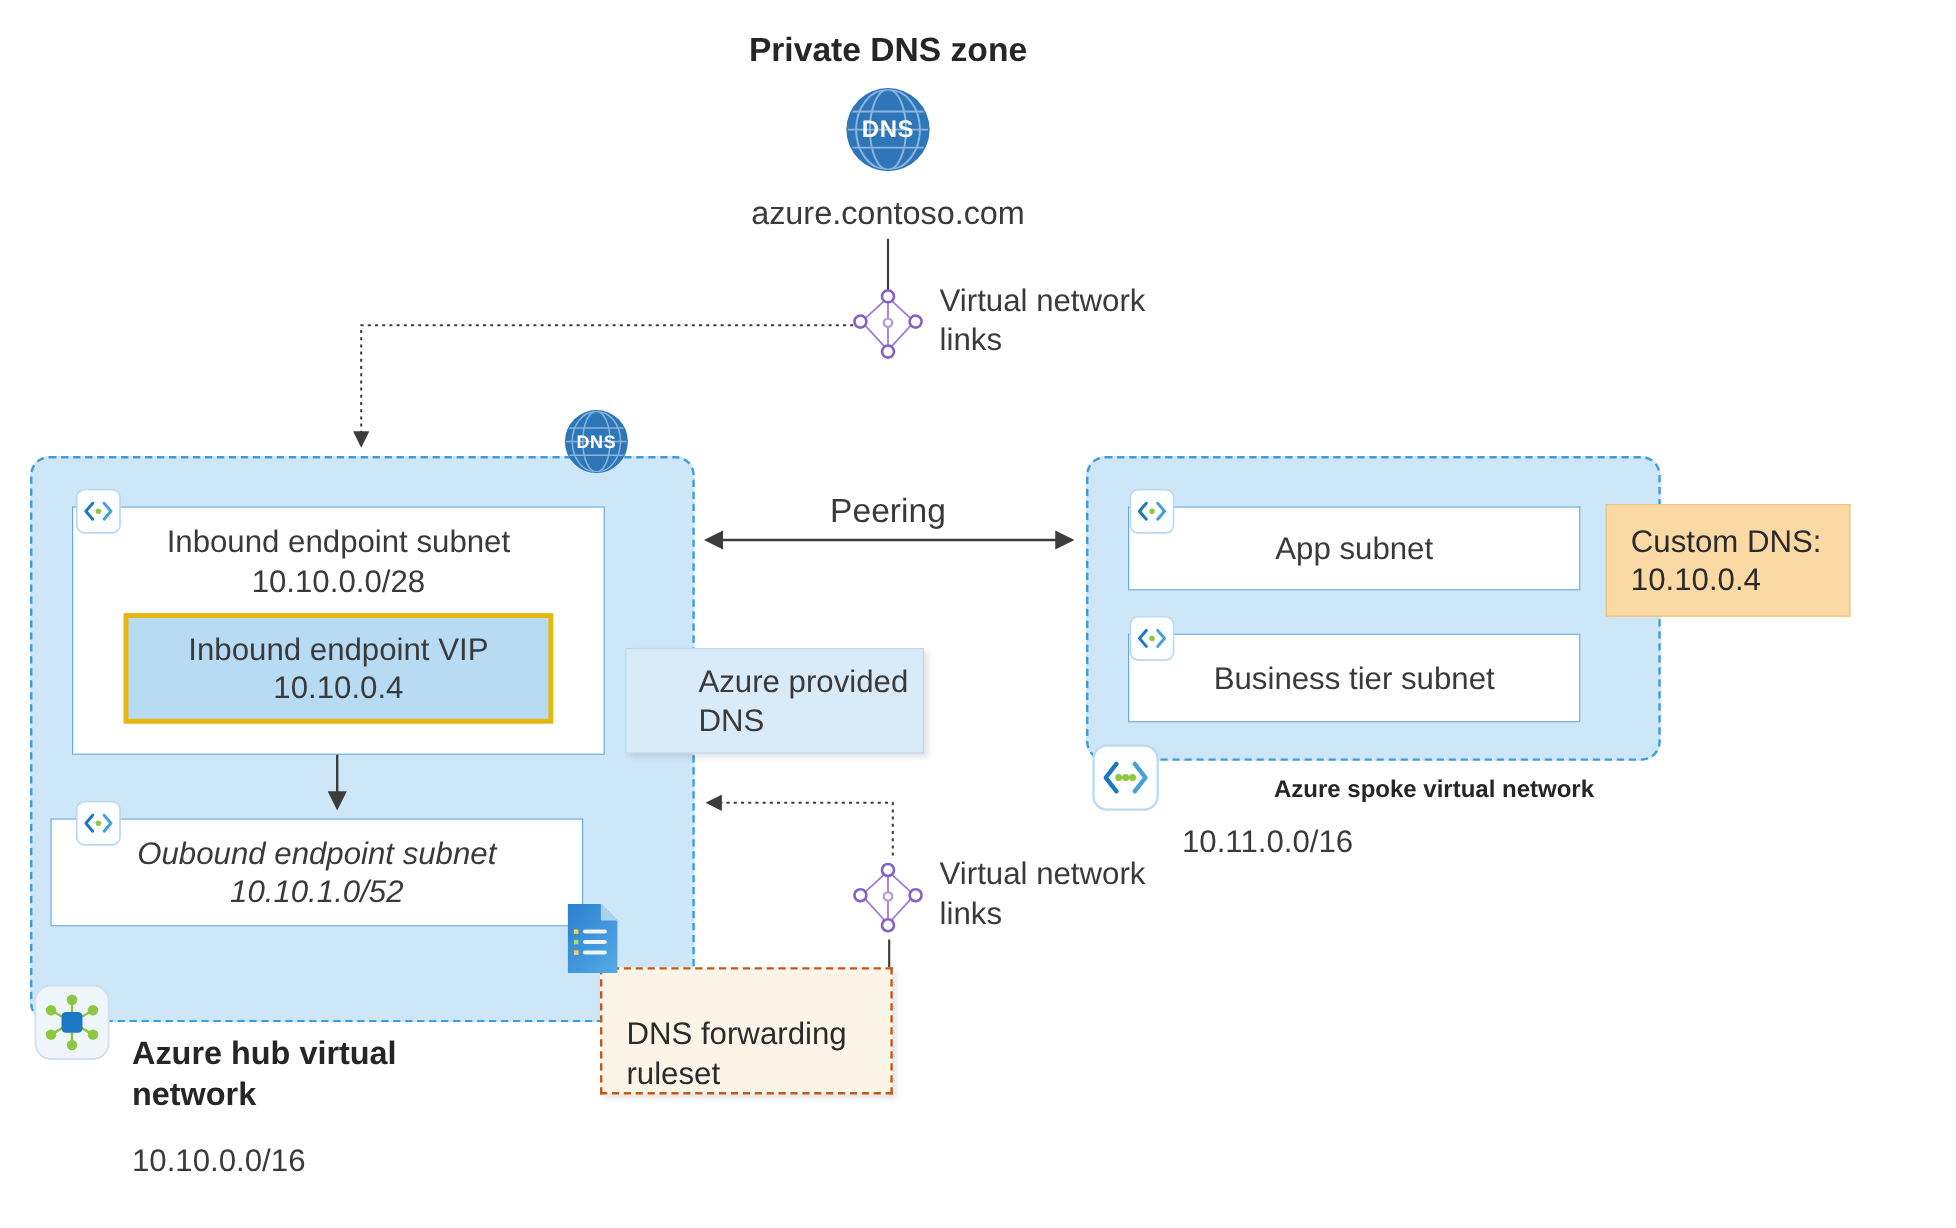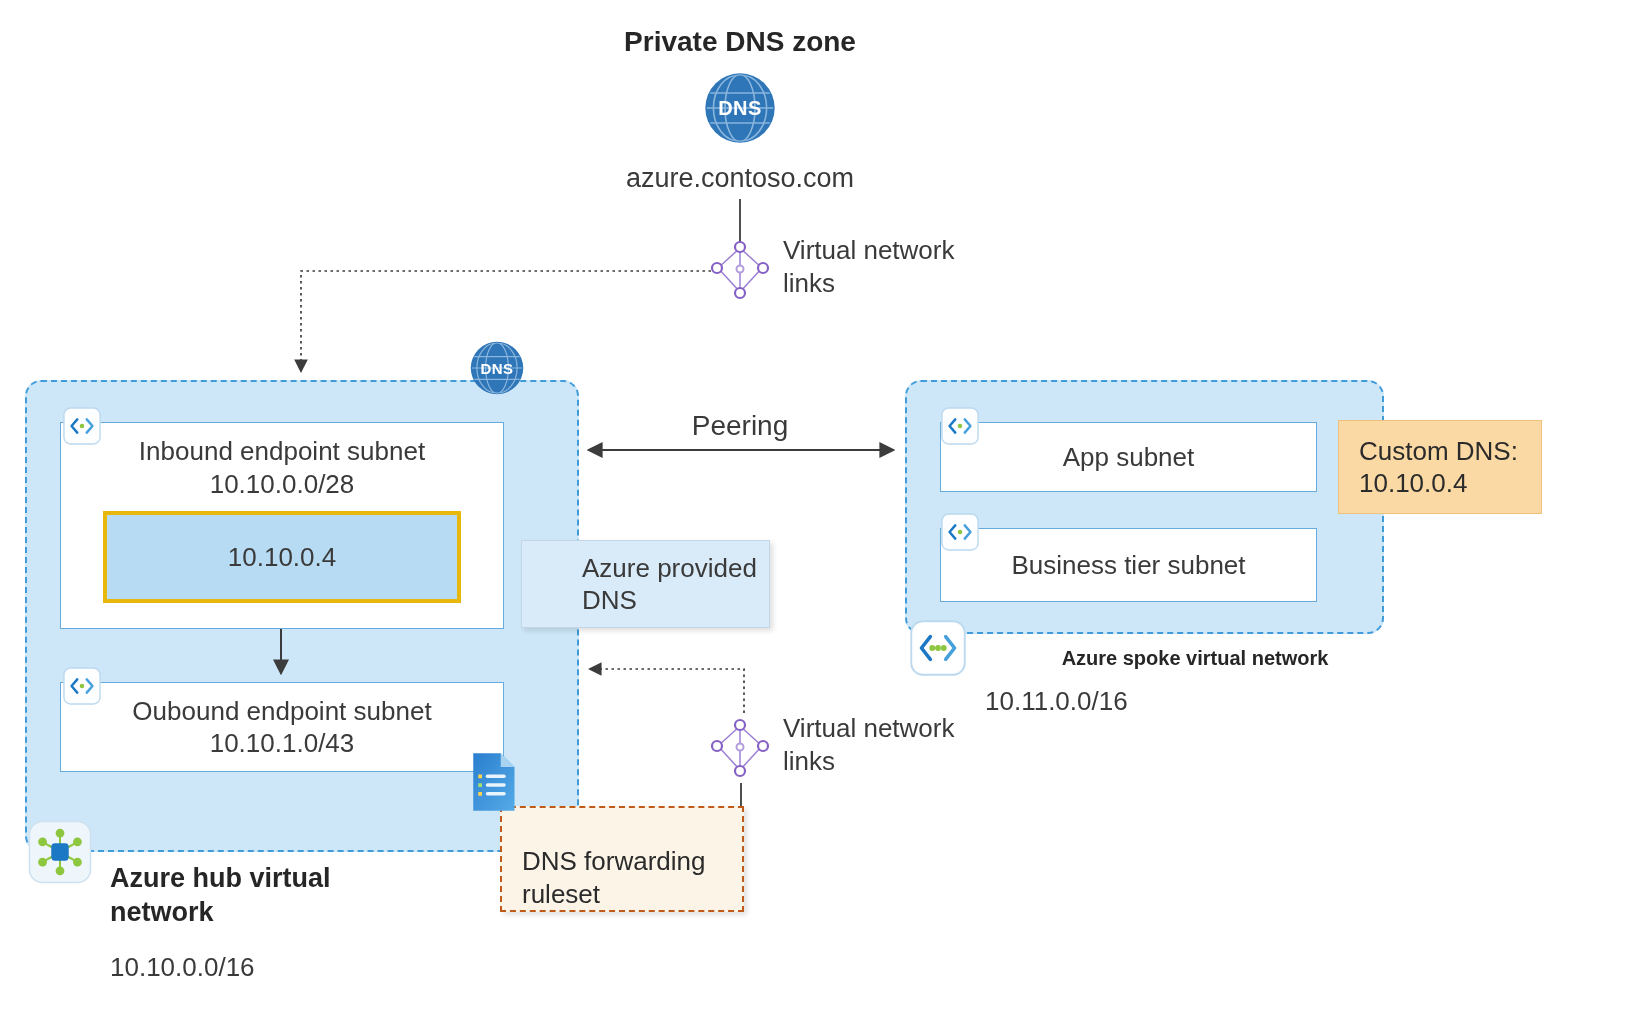--- a/index.html
+++ b/index.html
@@ -114,27 +114,28 @@
     </svg>
     <span class="globe-text" style="font-size:15px;">DNS</span>
   </div>
 
   <div class="abs subnet-box" style="left:60px;top:422px;width:442px;height:205px;z-index:2;">
     <div class="center-col" style="padding-top:12px;">
       <div class="lbl">Inbound endpoint subnet</div>
       <div class="lbl">10.10.0.0/28</div>
     </div>
     <div class="abs vip-box center-col" style="left:42px;top:88px;width:350px;height:84px;">
+      <div class="lbl">Inbound endpoint VIP</div>
       <div class="lbl">10.10.0.4</div>
     </div>
   </div>
 
-  <div class="abs subnet-box center-col" style="left:60px;top:682px;width:442px;height:88px;z-index:2;">
+  <div class="abs subnet-box center-col" style="left:42px;top:682px;width:442px;height:88px;z-index:2;font-style:italic;">
     <div class="lbl">Oubound endpoint subnet</div>
-    <div class="lbl">10.10.1.0/43</div>
+    <div class="lbl">10.10.1.0/52</div>
   </div>
 
   <div class="abs icon-layer" style="left:63px;top:407px;width:38px;height:38px;">
     <svg viewBox="0 0 40 40" width="38" height="38">
       <rect x="1" y="1" width="38" height="38" rx="7" fill="#fdfeff" stroke="#bcd9ef" stroke-width="1.5"></rect>
       <path d="M15 13 L9 20 L15 27" stroke="#1c78c4" stroke-width="2.6" fill="none" stroke-linecap="round" stroke-linejoin="round"></path>
       <path d="M25 13 L31 20 L25 27" stroke="#45a0dc" stroke-width="2.6" fill="none" stroke-linecap="round" stroke-linejoin="round"></path>
       <circle cx="20" cy="20" r="2.4" fill="#8dc63f"></circle>
     </svg>
   </div>

